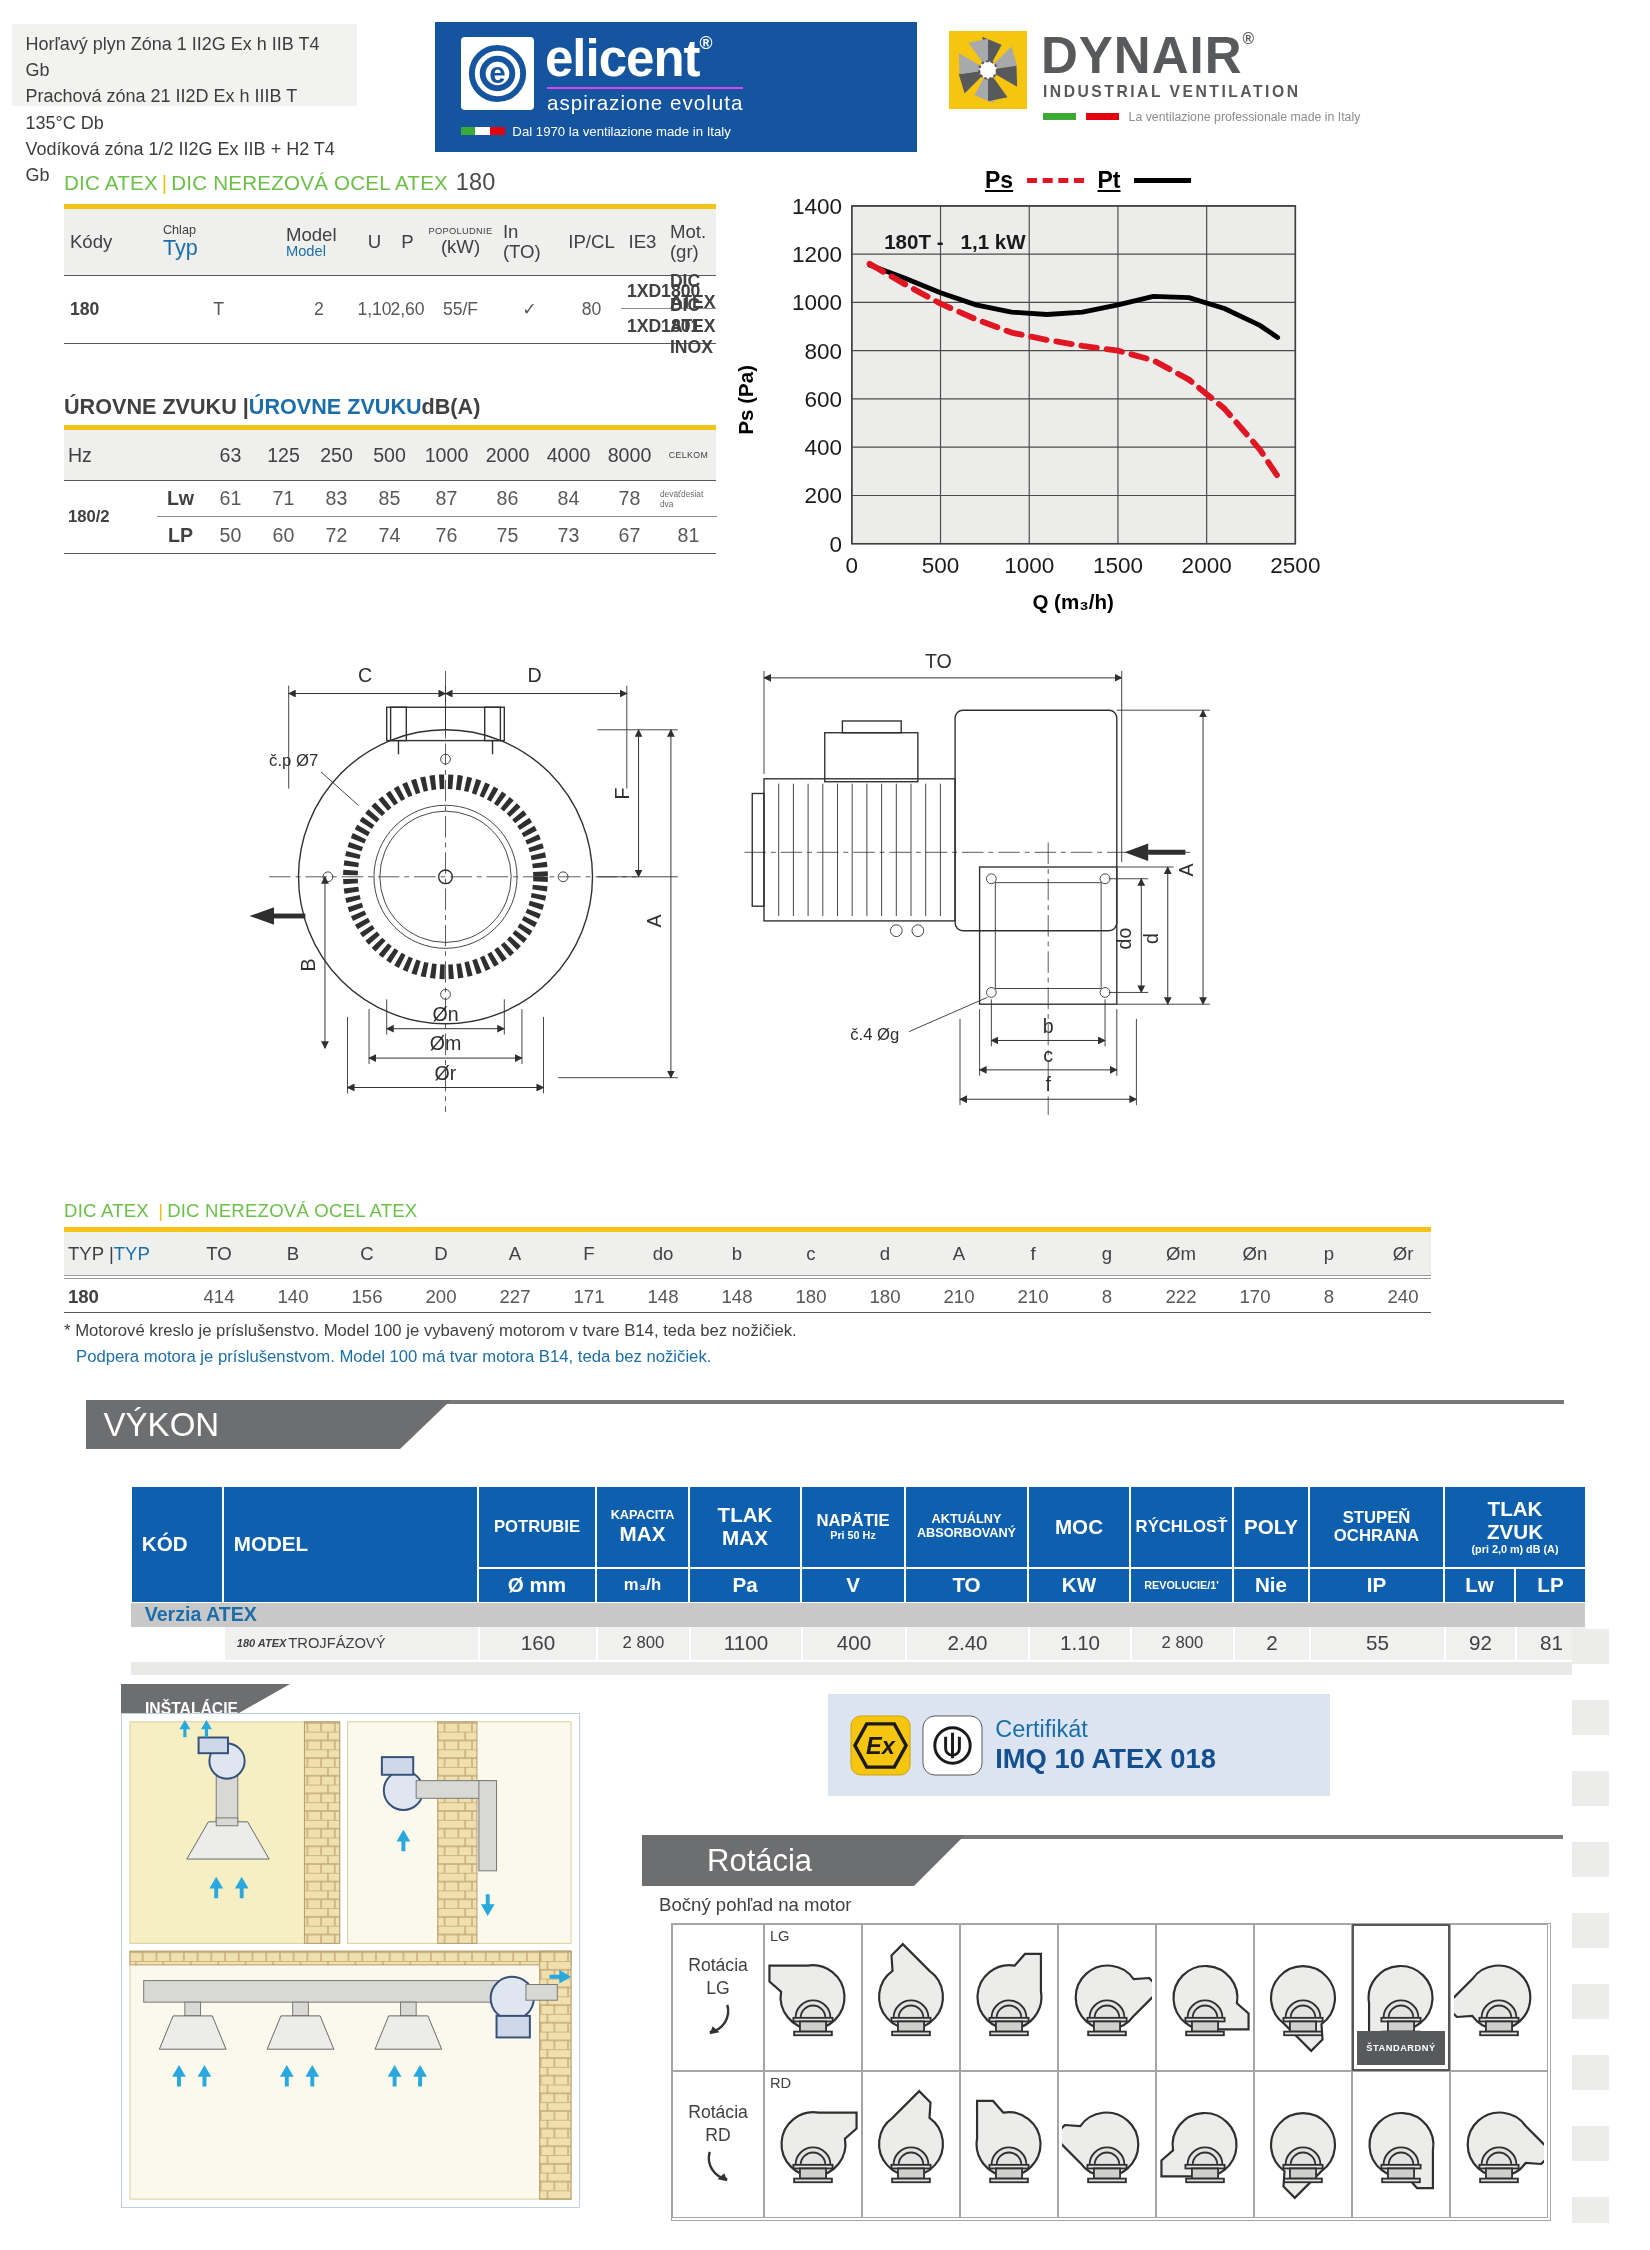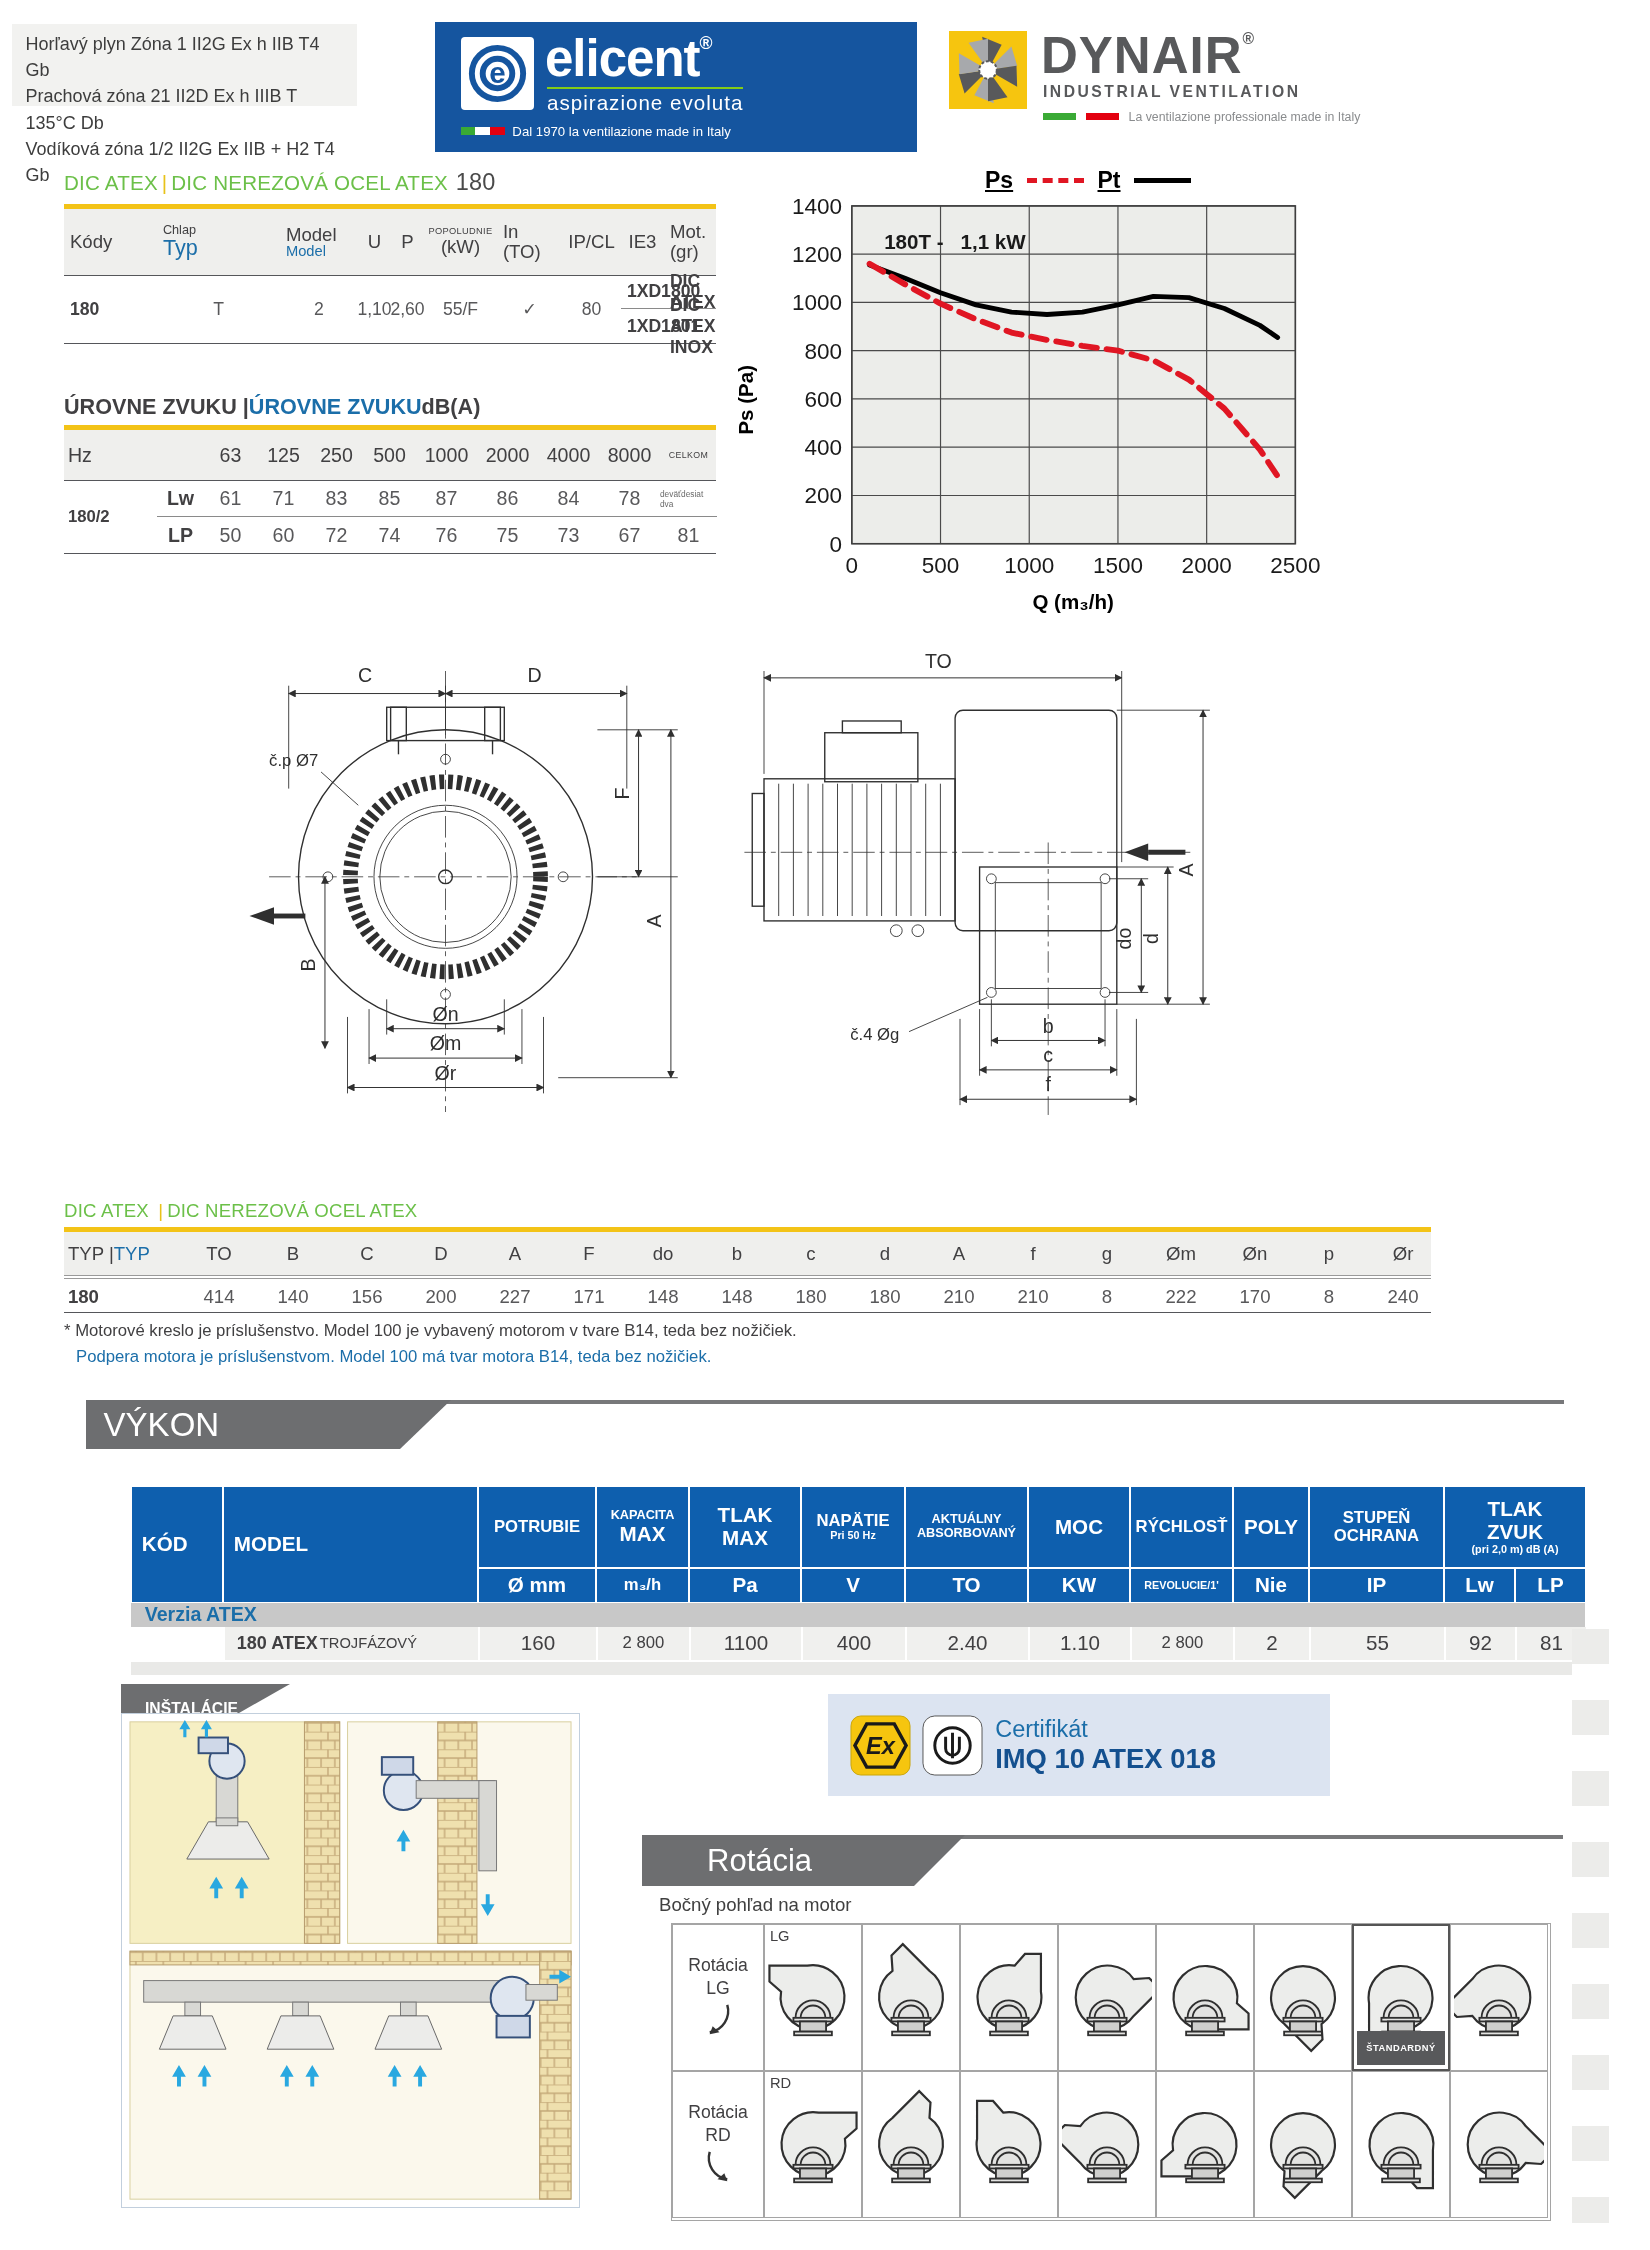--- a/index.html
+++ b/index.html
@@ -7,21 +7,21 @@
   #page{position:relative;width:1651px;height:2250px;background:#fff;overflow:hidden;}
   .abs{position:absolute;}
 
   
   .atex-box{left:11.8px;top:23.5px;width:345px;height:82px;background:#f2f2f0;padding:7.8px 13.7px;box-sizing:border-box;}
   .atex-box div{font-size:18px;line-height:1.45;color:#3d3d3d;}
   .elicent-box{left:435px;top:21.6px;width:482px;height:130px;background:#15559f;}
   .eli-mark{position:absolute;left:25.5px;top:15.7px;width:73px;height:73px;background:#fff;border-radius:3.9px;}
   .eli-name{position:absolute;left:110px;top:7.8px;color:#fff;font-size:51px;font-weight:bold;letter-spacing:-1px;}
   .eli-reg{font-size:17.6px;vertical-align:27.4px;font-weight:bold;}
-  .eli-tag{position:absolute;left:112px;top:65px;color:#fff;font-size:20.6px;letter-spacing:1px;border-top:2px solid #84cc16;padding-top:2.9px;}
+  .eli-tag{position:absolute;left:112px;top:65px;color:#fff;font-size:20.6px;letter-spacing:1px;border-top:2px solid #d946ef;padding-top:2.9px;}
   .eli-footer{position:absolute;left:25.5px;top:102px;color:#fff;font-size:13.2px;display:flex;align-items:center;gap:7.8px;}
   .flag{display:inline-flex;height:8.8px;}
   .flag i{display:inline-block;width:14.7px;height:8.8px;}
   .dynair-box{left:943px;top:23.5px;width:421px;height:114px;background:#fff;}
   .dyn-square{position:absolute;left:5.9px;top:7.8px;width:78px;height:78px;background:#f6c50f;}
   .dyn-name{position:absolute;left:98px;top:2px;color:#58595b;font-size:51px;font-weight:bold;letter-spacing:1px;}
   .dyn-reg{font-size:15.7px;vertical-align:29px;}
   .dyn-sub{position:absolute;left:100px;top:59px;color:#58595b;font-size:15.7px;font-weight:bold;letter-spacing:2.5px;}
   .dyn-tag{position:absolute;left:100px;top:86px;color:#8a8c8e;font-size:12.3px;display:flex;align-items:center;gap:9.8px;}
   .dyn-tag i{display:inline-block;width:33px;height:7.8px;}
@@ -106,21 +106,21 @@
   .pt-grid{display:grid;grid-template-columns:92px 255px 118px 93px 112px 104px 123px 102px 103px 76px 135px 71px 71px;}
   .pt-h{background:#0e5fae;color:#fff;border:1.5px solid #fff;box-sizing:border-box;display:flex;flex-direction:column;align-items:center;justify-content:center;text-align:center;line-height:1.1;}
   .pt-h .l-big{font-size:20.6px;font-weight:bold;}
   .pt-h .l-med{font-size:16.7px;font-weight:bold;}
   .pt-h .l-sm{font-size:12.7px;font-weight:bold;}
   .pt-h .l-xs{font-size:10.8px;font-weight:bold;}
   .pt-h.left{align-items:flex-start;padding-left:9.8px;}
   .verzia{background:#c8c8c8;color:#1b6ea9;font-weight:bold;font-size:19.6px;display:flex;align-items:center;padding-left:13.7px;box-sizing:border-box;}
   .pt-data .d{background:#f0f0ee;border-left:2px solid #fff;display:flex;align-items:center;justify-content:center;font-size:20.6px;color:#414042;box-sizing:border-box;}
   .pt-data .dm{justify-content:flex-start;padding-left:11.8px;font-size:14.7px;}
-  .pt-data .dm b{font-size:18px;margin-right:2px;}
+  .pt-data .dm b{font-size:11px;margin-right:2px;font-style:italic;}
   .pt-data .sm{font-size:16.7px;}
   .pt-data .blank{background:#fff;}
   .pt-stripe{background:#e9e9e7;}
 
   
   .inst-panel{left:121px;top:1713px;width:459px;height:495px;border:1px solid #c2cfdd;box-sizing:border-box;background:#fff;}
 
   
   .cert{left:828px;top:1694px;width:502px;height:102px;background:#dce4f1;display:flex;align-items:center;padding-left:21.6px;box-sizing:border-box;gap:11.8px;}
   .cert-text .l1{color:#1b6ea9;font-size:23.5px;}

